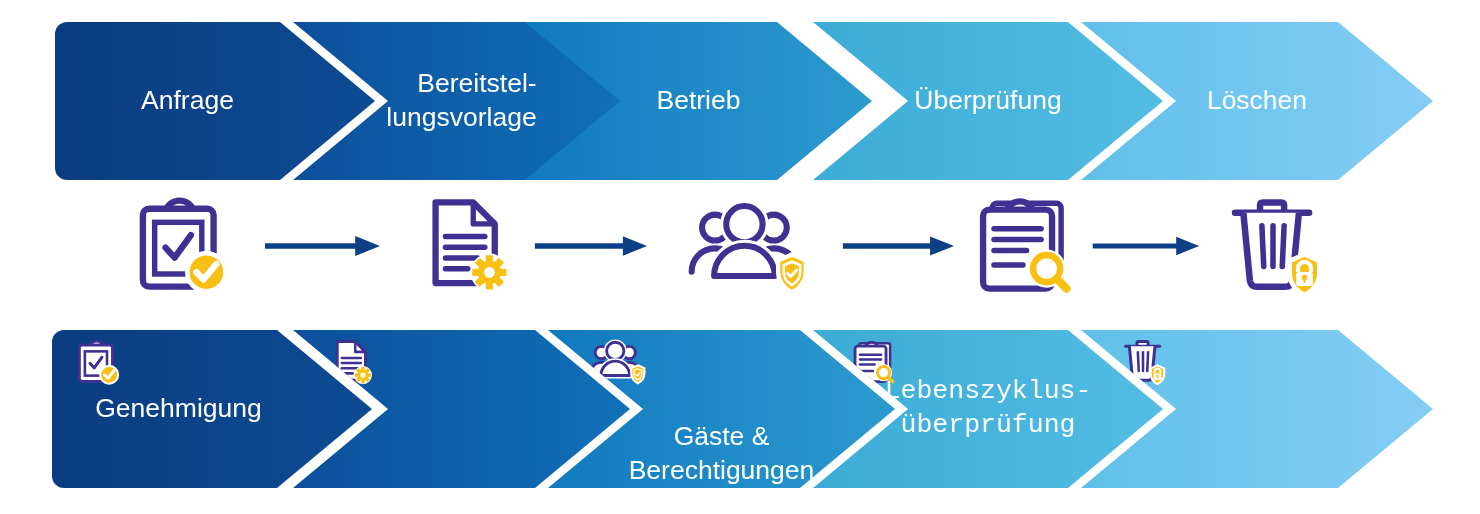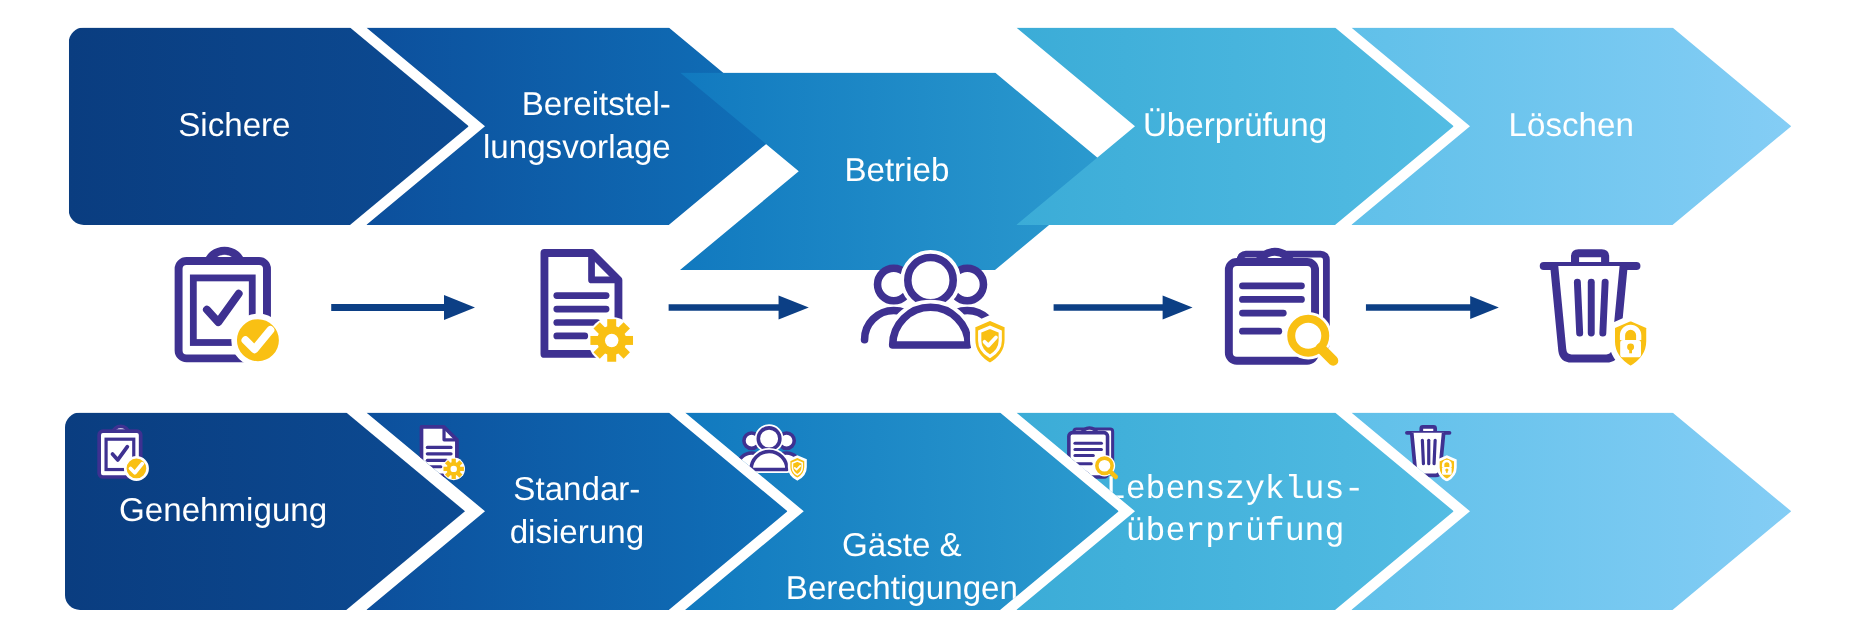--- a/index.html
+++ b/index.html
@@ -115,27 +115,27 @@
       <line x1="3" y1="13" x2="97" y2="13" style="stroke:var(--navy);stroke-width:5.5"></line>
       <polygon points="94,3 119,13 94,23" style="fill:var(--navy)"></polygon>
     </symbol>
   </defs>
 </svg>
 
 <div id="stage">
 
   <div class="row-top">
     <div class="chev first g0" style="left:55px;width:320px;">
-      <div>Sichere</div>
+      <div>Anfrage</div>
     </div>
     <div class="chev g1" style="left:293px;width:337px;text-align:right;">
       <div>Bereitstel-
 lungsvorlage</div>
     </div>
-    <div class="chev g2" style="left:544px;width:347px;margin-top:36px;">
+    <div class="chev g2" style="left:525px;width:347px;">
       <div>Betrieb</div>
     </div>
     <div class="chev g3" style="left:813px;width:350px;">
       <div>Überprüfung</div>
     </div>
     <div class="chev g4" style="left:1081px;width:352px;">
       <div>Löschen</div>
     </div>
   </div>
 
@@ -173,22 +173,20 @@
     <div class="chev first g0" style="left:52px;width:320px;padding-left:28px;">
       <svg class="mini" width="46" height="46">
           <use href="#sym-clipboard-check"></use>
         </svg>
       <div>Genehmigung</div>
     </div>
     <div class="chev g1" style="left:293px;width:337px;">
       <svg class="mini" width="42" height="46">
           <use href="#sym-document-gear"></use>
         </svg>
-      <div>Standar-
-disierung</div>
     </div>
     <div class="chev g2" style="left:548px;width:347px;align-items:flex-end;">
       <svg class="mini" width="61" height="46">
           <use href="#sym-people-shield"></use>
         </svg>
       <div>Gäste &amp;
 Berechtigungen</div>
     </div>
     <div class="chev g3" style="left:813px;width:350px;font-family:Liberation Mono, monospace;">
       <svg class="mini" width="44" height="46">

